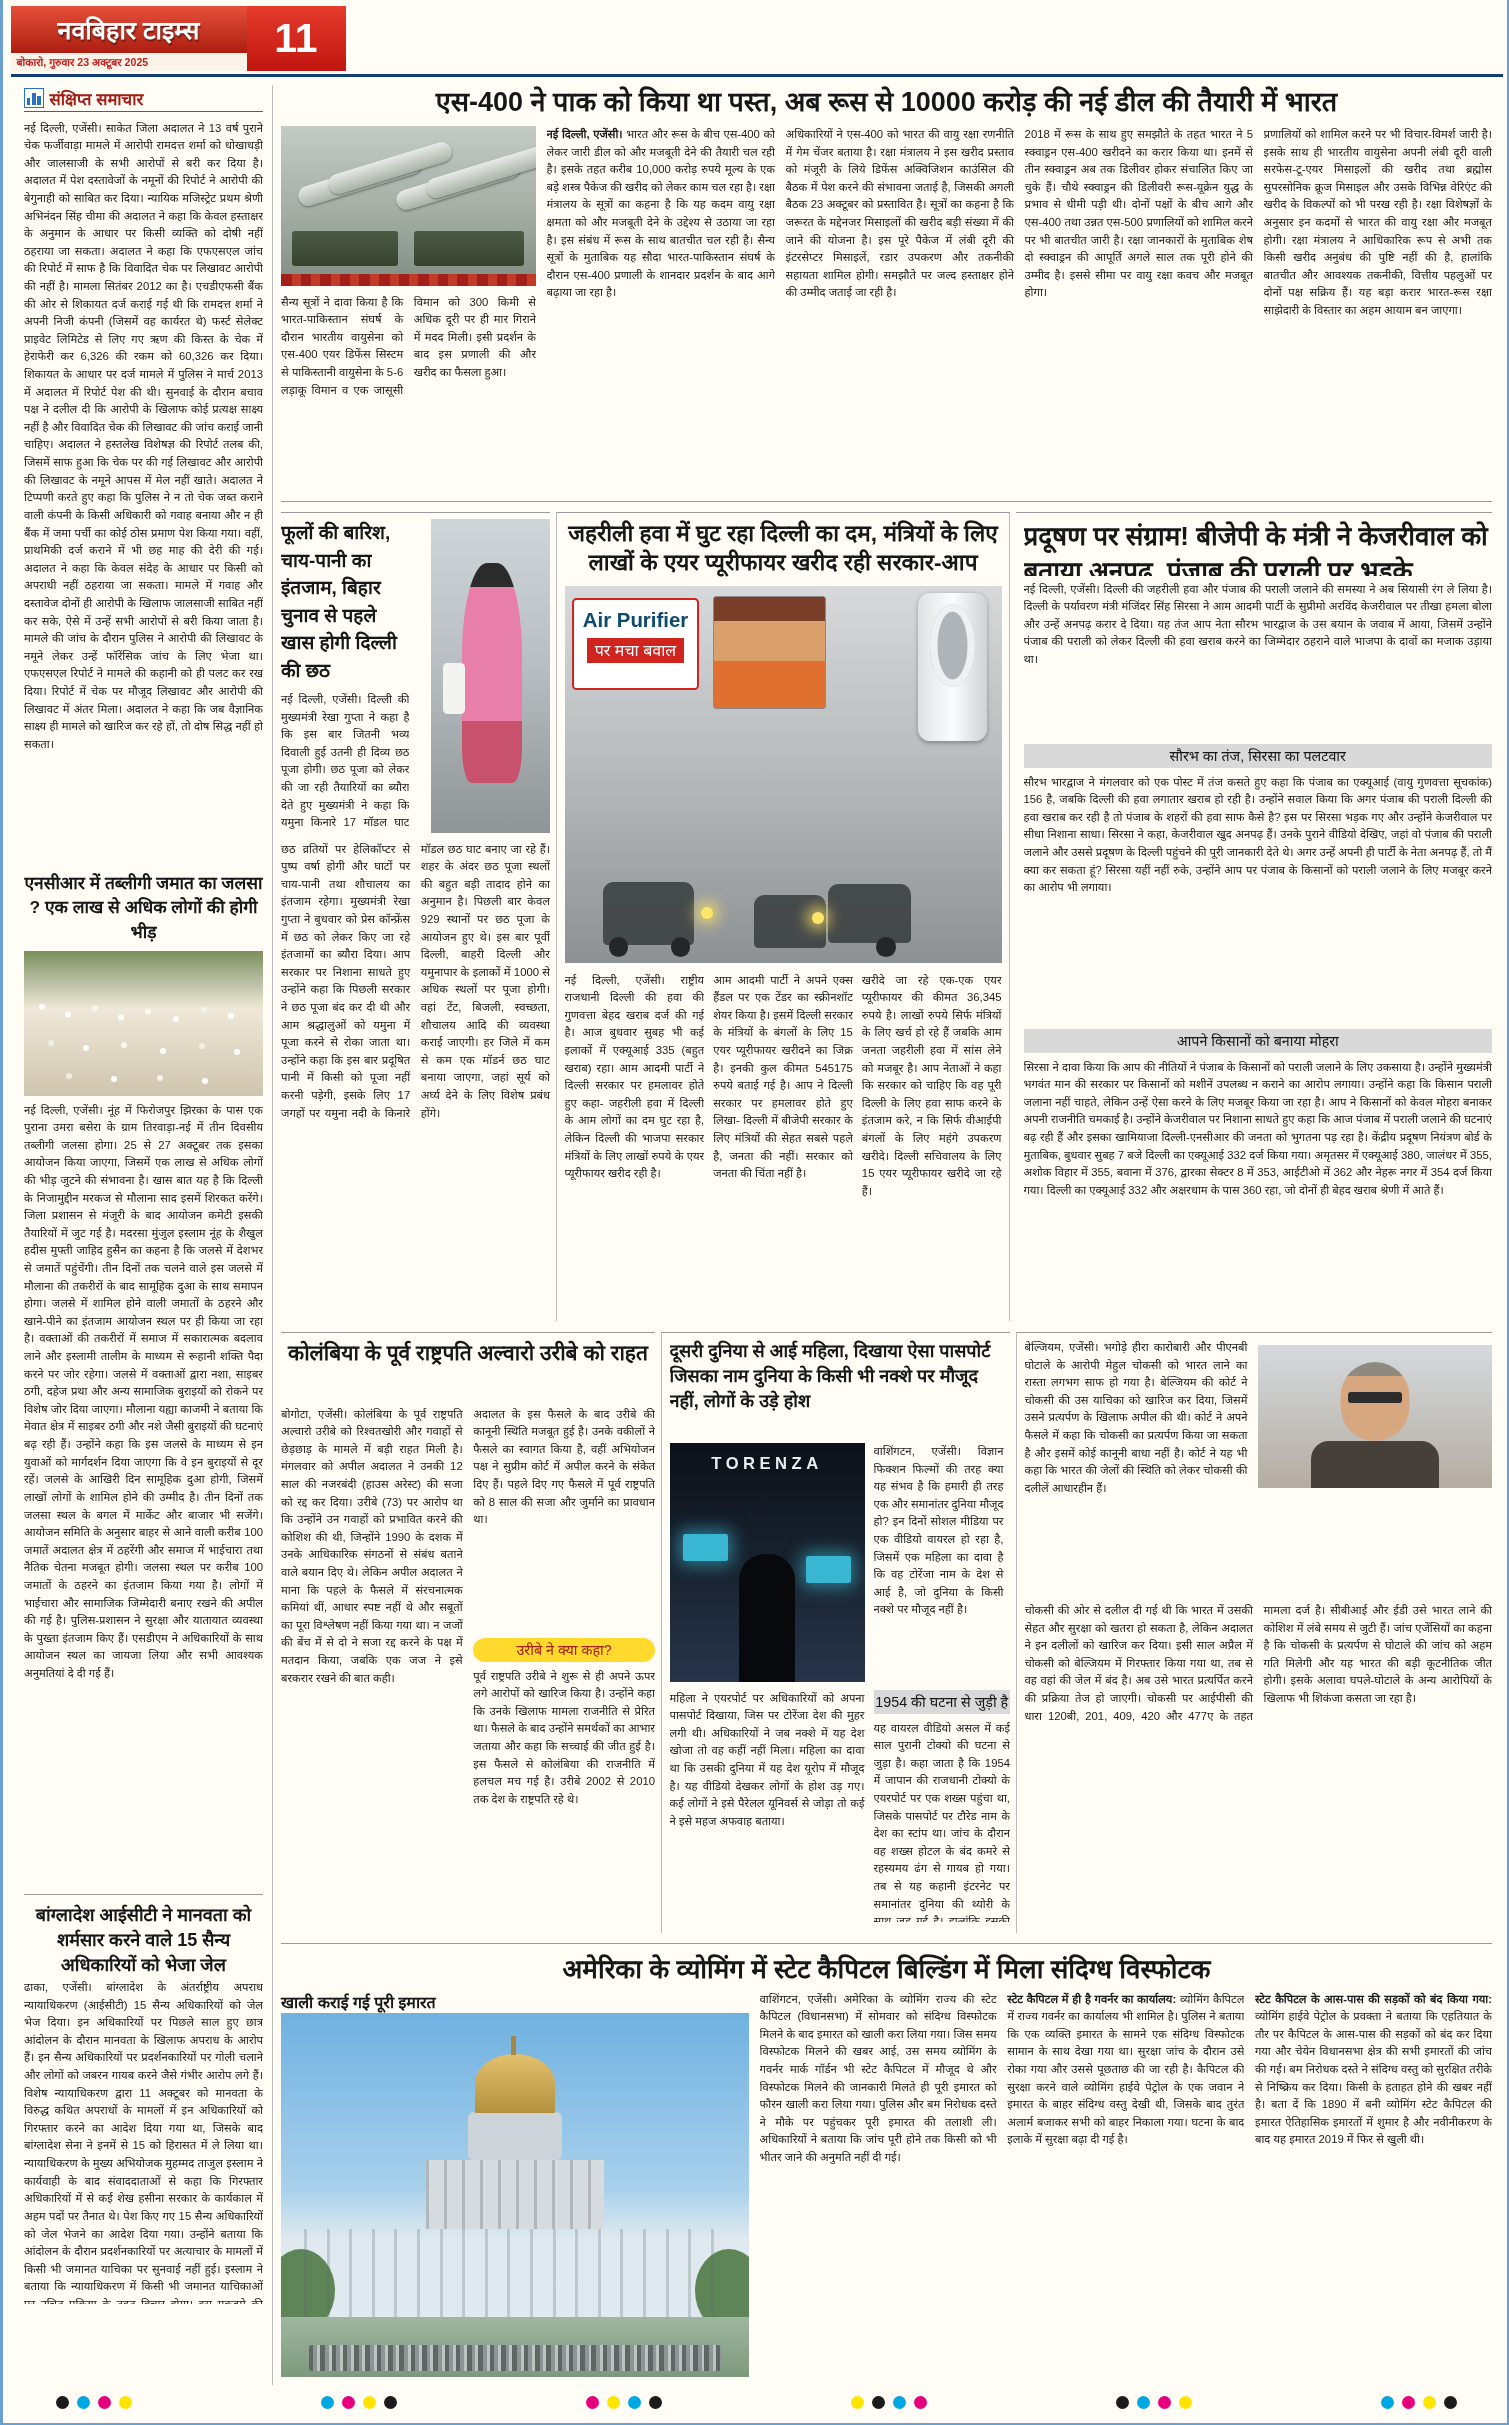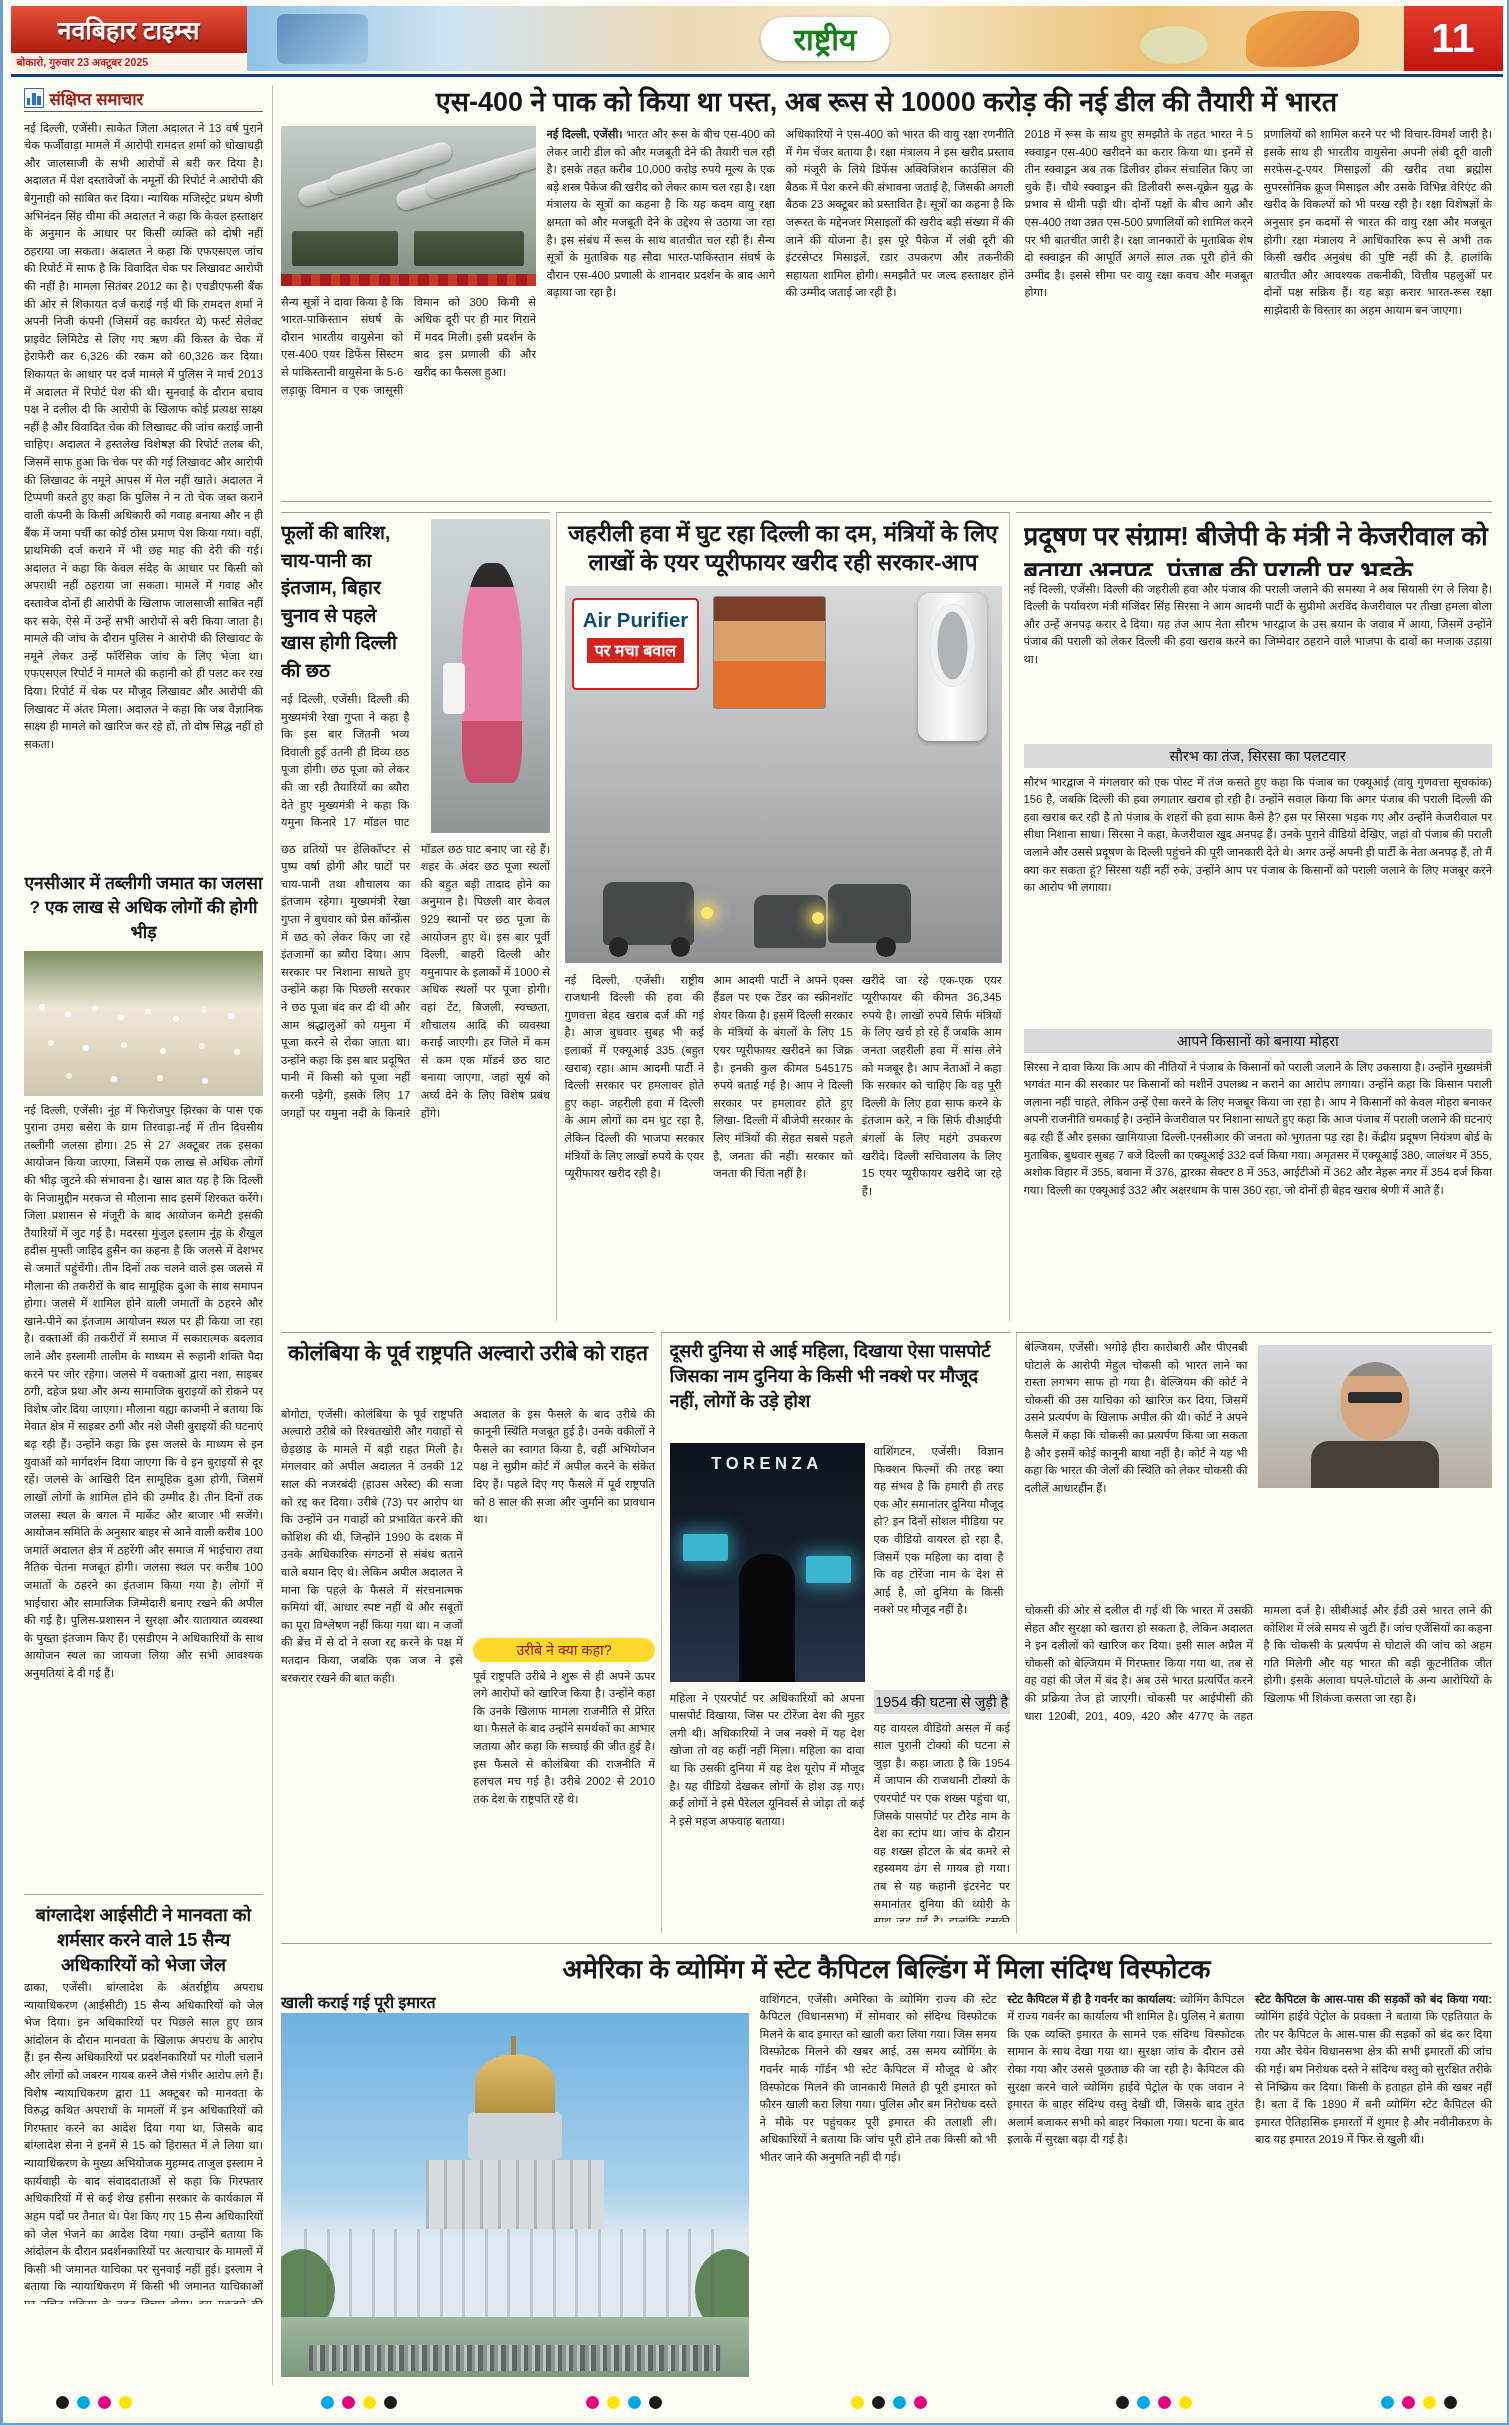--- a/index.html
+++ b/index.html
@@ -73,21 +73,21 @@
          background:linear-gradient(180deg,#2b2b2b 0 11%, #e87fa8 11% 72%, #c8526e 72% 100%); }
   .bag { position:absolute; left:10%; top:46%; width:18%; height:16%; background:#f3f3f0; border-radius:4.5px;}
   .chhath-body { margin-top:7.5px; height:471px; }
 
   .purifier { left:553px; top:512px; width:454px; height:809px; border-left:0.8px solid #bdbdbd; border-right:0.8px solid #bdbdbd; border-top:0.8px solid #9a9a9a; padding:6px 7.5px 0 7.5px; }
   .pur-head { font-size:22.6px; line-height:1.3; font-weight:800; text-align:center; height:62px; overflow:hidden; }
   .pur-photo { position:relative; height:377px; margin-top:4.5px; overflow:hidden;
                background:linear-gradient(180deg,#d7d9da 0%,#b9bdbf 45%,#8d9194 100%); }
   .av-box { position:absolute; left:7.5px; top:12px; width:127px; height:92px; background:#fff; border:2.3px solid #d0241f; border-radius:4.5px; text-align:center; padding-top:9px;}
   .av-line1 { color:#0c4a6e; font-size:20.4px; font-weight:700; }
-  .av-line2 { color:#fff; background:#d0241f; display:inline-block; padding:1.5px 7.5px; margin-top:6px; font-size:16px; font-weight:700; }
+  .av-line2 { color:#fff; background:#d0241f; display:inline-block; padding:1.5px 7.5px; margin-top:6px; font-size:16px; font-weight:400; }
   .portrait { position:absolute; left:148px; top:10.6px; width:113px; height:113px; border:0.8px solid #8a8a8a; border-radius:3px;
               background:linear-gradient(180deg,#7a3f28 0 22%, #d9a06b 22% 58%, #e0702f 58% 100%); }
   .device { position:absolute; right:15px; top:7.5px; width:69px; height:148px; border-radius:12px;
             background:linear-gradient(90deg,#dfe2e4,#fbfcfd 50%,#cfd3d6); box-shadow:0 1.5px 4.5px rgba(0,0,0,.3);}
   .device-hole { position:absolute; left:12px; top:10.6px; width:45px; height:83px; border-radius:50%; background:#aeb4b8; box-shadow:inset 0 0 0 7.5px #eef1f3; }
   .sil { position:absolute; background:#3c4043; border-radius:10.6px 10.6px 4.5px 4.5px; opacity:.9;}
   .wheel { position:absolute; width:19.6px; height:19.6px; border-radius:50%; background:#24262a; bottom:6px;}
   .glow { position:absolute; width:12px; height:12px; border-radius:50%; background:#ffe66b; box-shadow:0 0 13.6px 6px rgba(255,230,100,.7);}
   .pur-body { display:flex; gap:9px; margin-top:9px; height:337px; }
   .pur-col { flex:1; height:100%; }
@@ -158,28 +158,20 @@
 </head>
 <body>
 
 <div class="sheet">
 
   <div class="abs header">
     <div class="masthead">
       <div class="masthead-title">नवबिहार टाइम्स</div>
       <div class="masthead-date">बोकारो, गुरुवार 23 अक्टूबर 2025</div>
     </div>
-    <div class="banner">
-      <div class="blob1"></div>
-      <div class="blob3"></div>
-      <div class="blob2"></div>
-      <div class="section-pill">
-        <span>राष्ट्रीय</span>
-      </div>
-    </div>
     <div class="pagenum">11</div>
   </div>
   <div class="abs rule-top"></div>
 
   <div class="abs leftcol">
     <div class="brief-bar">
       <span class="grid-icon">
           <i style="height:7.5px"></i>
           <i style="height:12px"></i>
           <i style="height:9.8px"></i>

